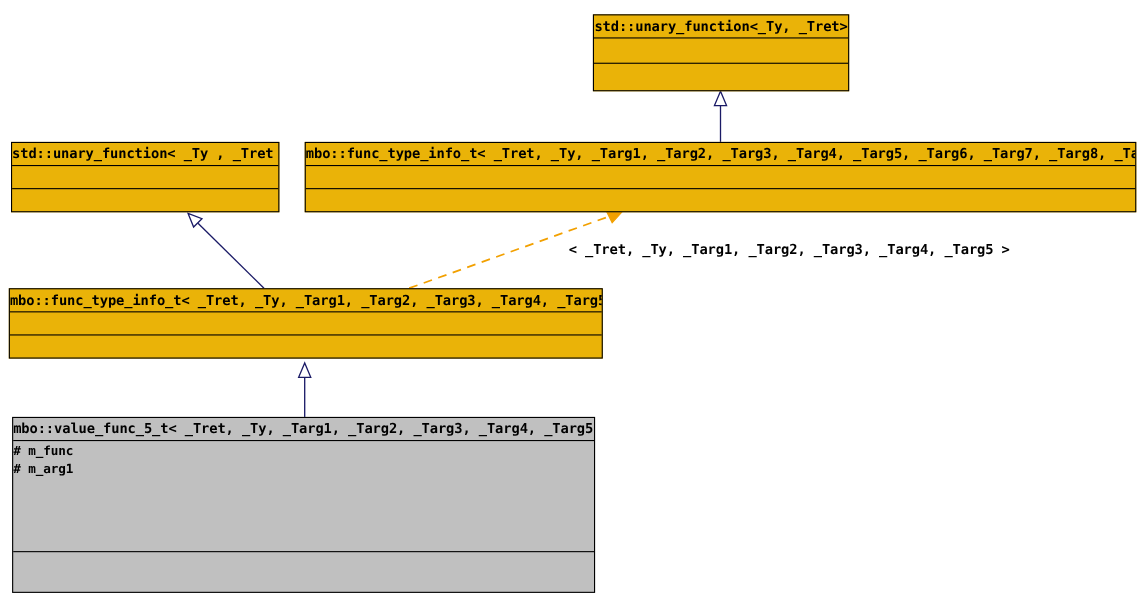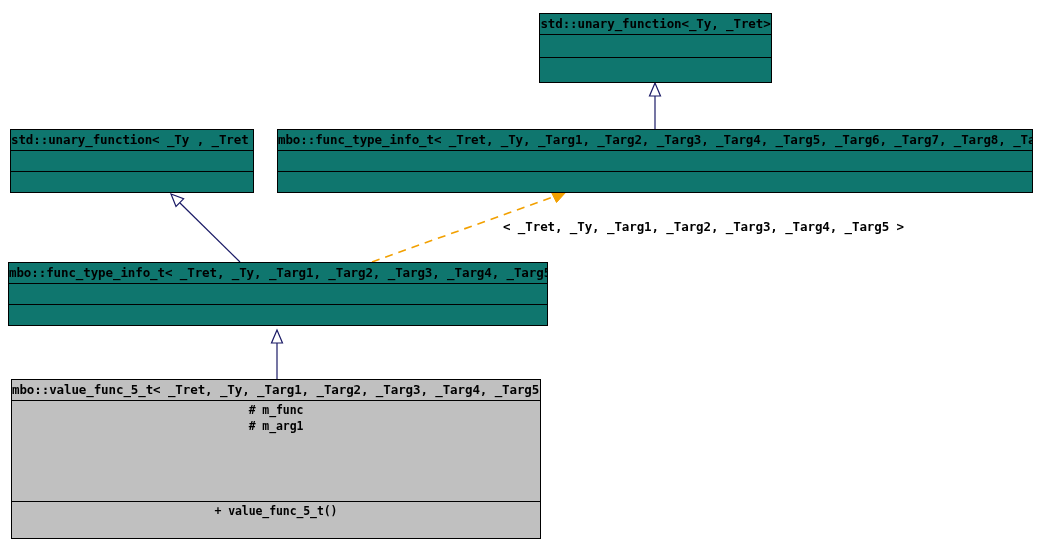--- a/index.html
+++ b/index.html
@@ -26,21 +26,21 @@
     left: 0;
     top: 0;
     width: 1040px;
     height: 556px;
     pointer-events: none;
   }
   .uml-node {
     position: absolute;
     box-sizing: border-box;
     border: 1px solid #000000;
-    background: #0f766e;
+    background: #eab308;
   }
   .uml-node.filled {
     background: #c0c0c0;
     border: 1px solid #000000;
   }
   .uml-compartment {
     box-sizing: border-box;
     border-bottom: 1px solid #000000;
     overflow: hidden;
   }
@@ -57,21 +57,20 @@
     color: #000000;
     letter-spacing: -0.1px;
   }
   .uml-empty {
     height: 18px;
   }
   .uml-members {
     padding: 0;
   }
   .member-line {
-    text-align: center;
     font-weight: bold;
     font-size: 11.5px;
     line-height: 16.2px;
     white-space: nowrap;
     color: #000000;
     letter-spacing: -0.1px;
   }
   .edge-label {
     position: absolute;
     font-family: "DejaVu Sans Mono", "Liberation Mono", monospace;
@@ -134,19 +133,18 @@
     <div class="uml-compartment uml-empty" style="height:20px;"></div>
   </div>
 
   <div class="uml-node filled" style="left:11px; top:379px; width:530px; height:160px;">
     <div class="uml-compartment uml-title">mbo::value_func_5_t&lt; _Tret, _Ty, _Targ1, _Targ2, _Targ3, _Targ4, _Targ5 &gt;</div>
     <div class="uml-compartment uml-members" style="height:101px; padding-top:1px;">
       <div class="member-line"># m_func</div>
       <div class="member-line"># m_arg1</div>
     </div>
     <div class="uml-compartment uml-members" style="height:36px; padding-top:1px;">
-      <div class="member-line">+ value_func_5_t()</div>
     </div>
   </div>
 
-  <div class="edge-label" style="left:503px; top:219px;">&lt; _Tret, _Ty, _Targ1, _Targ2, _Targ3, _Targ4, _Targ5 &gt;</div>
+  <div class="edge-label" style="left:517px; top:219px;">&lt; _Tret, _Ty, _Targ1, _Targ2, _Targ3, _Targ4, _Targ5 &gt;</div>
 
 </div>
 
 </body></html>

